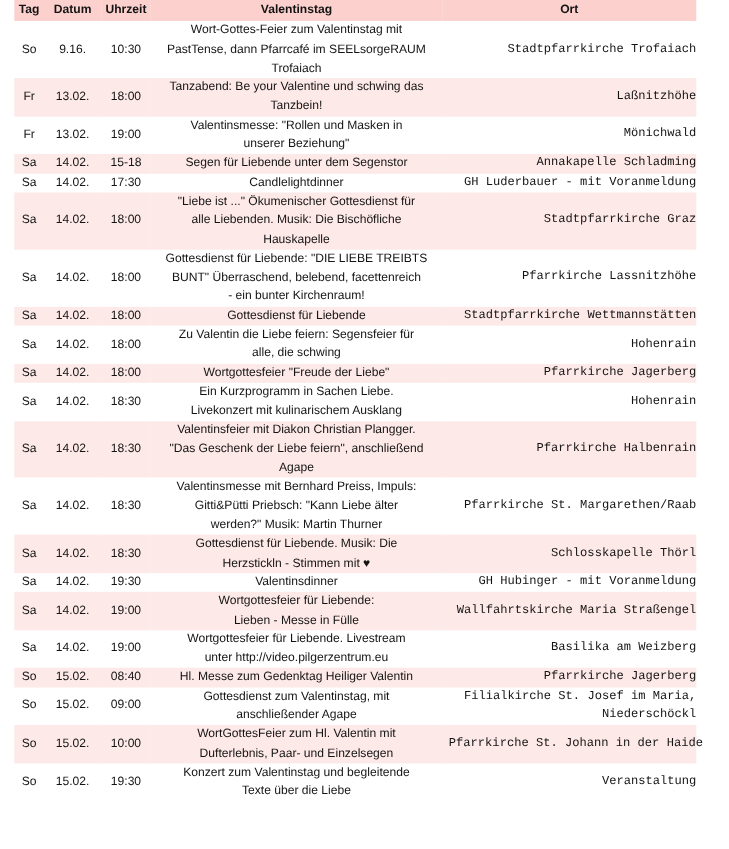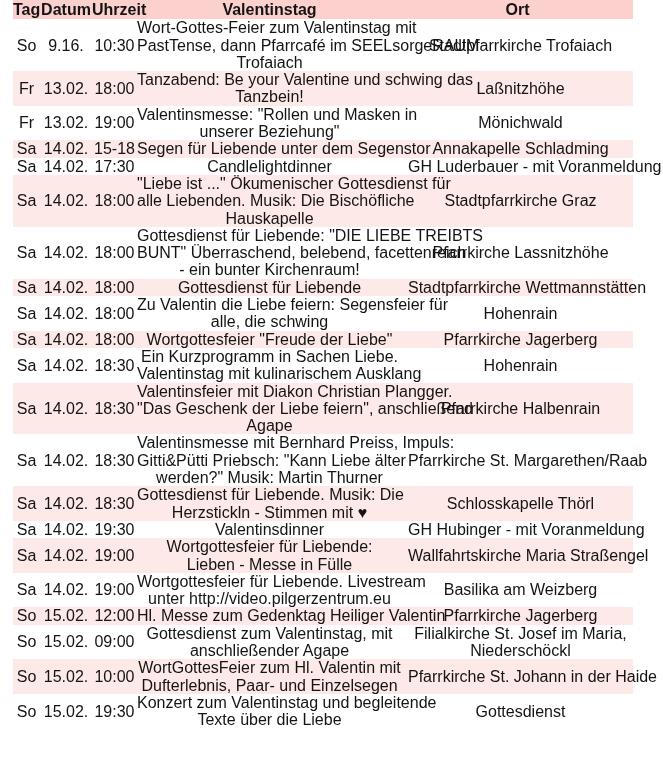--- a/index.html
+++ b/index.html
@@ -22,21 +22,21 @@
     line-height: 28px;
     font-weight: bold;
     color: var(--title-red, #fb0b07);
     letter-spacing: 0px;
   }
   table.events {
     border-collapse: collapse;
     table-layout: fixed;
     margin-left: 13px;
     width: 620px;
-    font-size: 16px;
+    font-size: 11px;
     line-height: 17.3px;
   }
   table.events col.c-tag { width: 27px; }
   table.events col.c-datum { width: 52px; }
   table.events col.c-uhrzeit { width: 45px; }
   table.events col.c-veranstaltung { width: 265px; }
   table.events col.c-ort { width: 231px; }
   table.events th {
     background: var(--header-pink, #fbd0cd);
     font-weight: bold;
@@ -46,22 +46,23 @@
     overflow: visible;
   }
   table.events td {
     padding: 0;
     vertical-align: middle;
     text-align: center;
     white-space: pre;
     overflow: visible;
   }
   table.events td.col-ort {
-    text-align: center;
+    text-align: right;
     padding-left: 6px;
+    font-family: Liberation Mono, monospace;
   }
   table.events tr.shaded td {
     background: var(--row-pink, #fde9e7);
   }
 </style>
 </head>
 <body>
 
 <div class="page">
 
@@ -160,21 +161,21 @@
           <td class="col-datum">14.02.</td>
           <td class="col-uhrzeit">18:00</td>
           <td class="col-veranstaltung">Wortgottesfeier "Freude der Liebe"</td>
           <td class="col-ort">Pfarrkirche Jagerberg</td>
         </tr>
         <tr class="plain">
           <td class="col-tag">Sa</td>
           <td class="col-datum">14.02.</td>
           <td class="col-uhrzeit">18:30</td>
           <td class="col-veranstaltung">Ein Kurzprogramm in Sachen Liebe.
-Valentinstag mit kulinarischem Ausklang</td>
+Livekonzert mit kulinarischem Ausklang</td>
           <td class="col-ort">Hohenrain</td>
         </tr>
         <tr class="shaded">
           <td class="col-tag">Sa</td>
           <td class="col-datum">14.02.</td>
           <td class="col-uhrzeit">18:30</td>
           <td class="col-veranstaltung">Valentinsfeier mit Diakon Christian Plangger.
 "Das Geschenk der Liebe feiern", anschließend
 Agape</td>
           <td class="col-ort">Pfarrkirche Halbenrain</td>
@@ -215,21 +216,21 @@
           <td class="col-tag">Sa</td>
           <td class="col-datum">14.02.</td>
           <td class="col-uhrzeit">19:00</td>
           <td class="col-veranstaltung">Wortgottesfeier für Liebende. Livestream
 unter http://video.pilgerzentrum.eu</td>
           <td class="col-ort">Basilika am Weizberg</td>
         </tr>
         <tr class="shaded">
           <td class="col-tag">So</td>
           <td class="col-datum">15.02.</td>
-          <td class="col-uhrzeit">12:00</td>
+          <td class="col-uhrzeit">08:40</td>
           <td class="col-veranstaltung">Hl. Messe zum Gedenktag Heiliger Valentin</td>
           <td class="col-ort">Pfarrkirche Jagerberg</td>
         </tr>
         <tr class="plain">
           <td class="col-tag">So</td>
           <td class="col-datum">15.02.</td>
           <td class="col-uhrzeit">09:00</td>
           <td class="col-veranstaltung">Gottesdienst zum Valentinstag, mit
 anschließender Agape</td>
           <td class="col-ort">Filialkirche St. Josef im Maria,
@@ -242,17 +243,17 @@
           <td class="col-veranstaltung">WortGottesFeier zum Hl. Valentin mit
 Dufterlebnis, Paar- und Einzelsegen</td>
           <td class="col-ort">Pfarrkirche St. Johann in der Haide</td>
         </tr>
         <tr class="plain">
           <td class="col-tag">So</td>
           <td class="col-datum">15.02.</td>
           <td class="col-uhrzeit">19:30</td>
           <td class="col-veranstaltung">Konzert zum Valentinstag und begleitende
 Texte über die Liebe</td>
-          <td class="col-ort">Gottesdienst</td>
+          <td class="col-ort">Veranstaltung</td>
         </tr>
       </tbody>
   </table>
 </div>
 
 </body></html>

